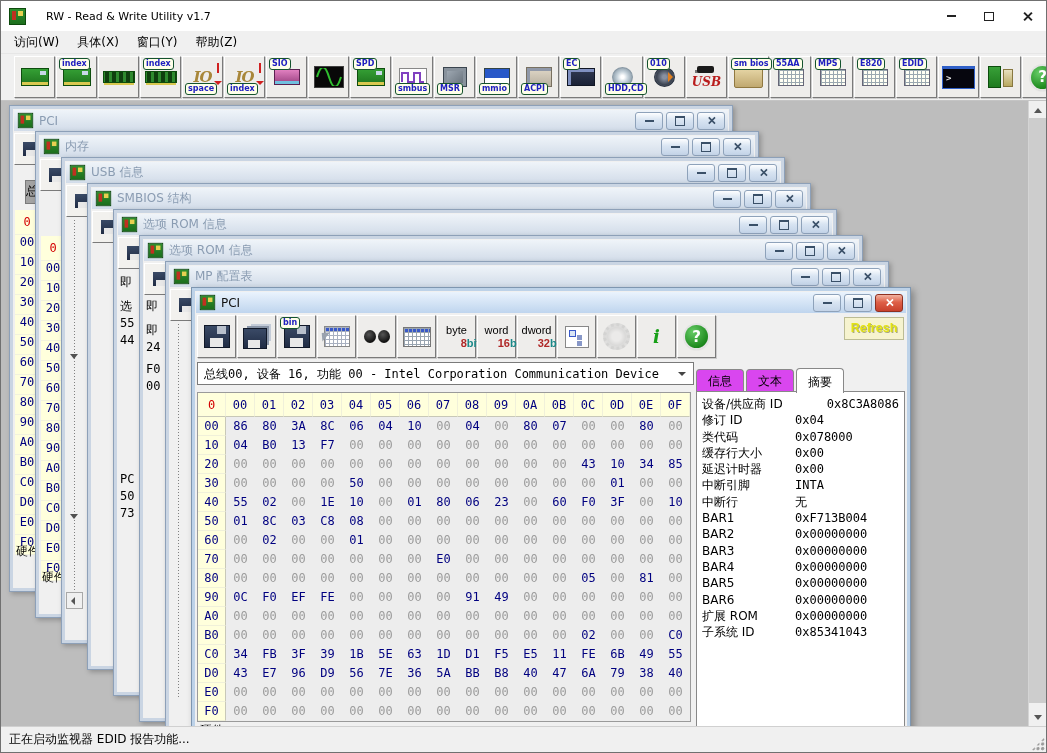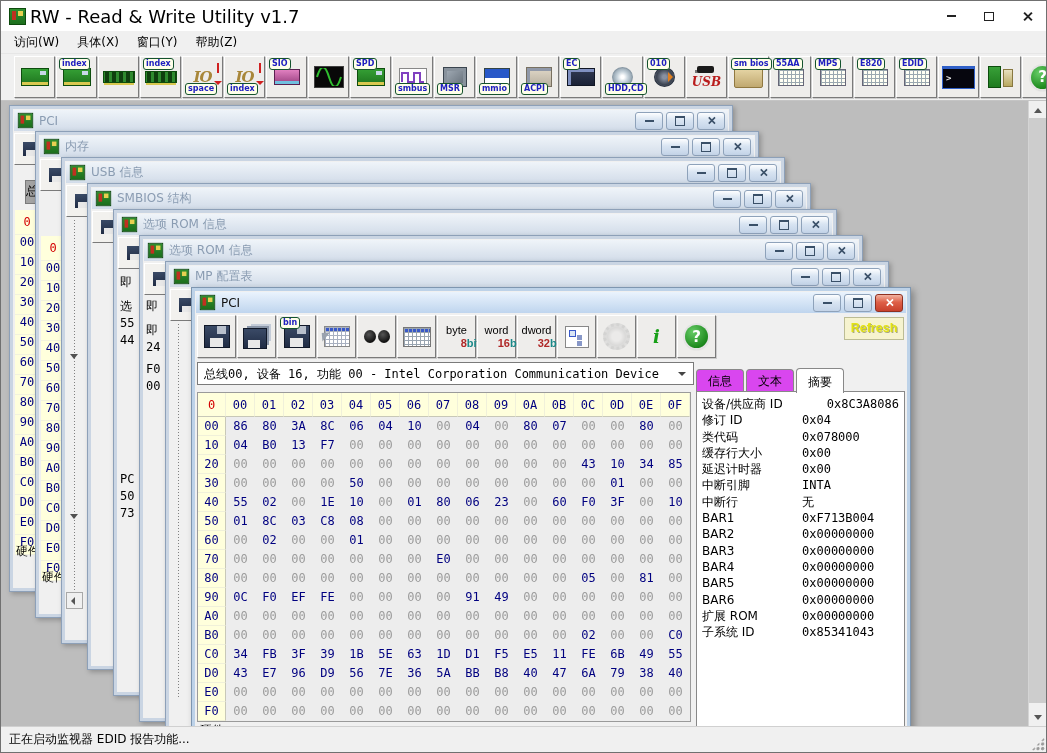--- a/index.html
+++ b/index.html
@@ -1,20 +1,20 @@
 <!DOCTYPE html>
 <html><head>
 <meta charset="utf-8">
 <style>
   html,body{margin:0;padding:0;background:#D8D8D8;font-family:"DejaVu Sans",sans-serif;}
   .main-window{position:relative;width:1045px;height:751px;border:1px solid #707070;background:#F0F0F0;overflow:hidden;}
 
   
   .titlebar{height:30px;background:#FFFFFF;display:flex;align-items:center;padding-left:8px;}
-  .title-text{font-size:18px;color:#000;margin-left:4px;}
+  .title-text{font-size:11px;color:#000;margin-left:20px;}
   .wbtns{margin-left:auto;display:flex;height:30px;}
   .wbtn{width:38px;height:30px;display:flex;align-items:center;justify-content:center;color:#222;}
   .app-icon{width:15px;height:15px;background:linear-gradient(#2F8F2F,#1C6E1C);border:1px solid #0C4A0C;position:relative;flex:none;}
   .app-icon::after{content:"";position:absolute;left:2px;top:2px;width:4px;height:9px;background:#C03020;}
   .app-icon::before{content:"";position:absolute;right:2px;top:2px;width:5px;height:5px;background:#E8D050;}
 
   
   .g-min{width:9px;height:2px;background:currentColor;}
   .g-rest{width:8px;height:7px;border:1px solid currentColor;border-top-width:2px;}
   .g-close{position:relative;width:11px;height:11px;}
@@ -119,21 +119,21 @@
   .hx.lab{border-right:1px solid #C8C8B8;}
   .hx.corner{color:#D40000;}
   .hx.val{color:#000080;}
   .hx.val.zero{color:#9C9C9C;}
 
   .rtabs{position:absolute;left:504px;top:81px;height:23px;display:flex;align-items:flex-end;}
   .rtab{padding:3px 11px 2px;background:#d946ef;border:1px solid #888;border-bottom:none;border-radius:4px 4px 0 0;font-size:12px;margin-right:2px;color:#000;position:relative;}
   .rtab.active{background:#FFF;padding-top:5px;z-index:5;top:1px;}
   .rbody{position:absolute;left:504px;top:103px;width:209px;height:344px;background:#FFF;border:1px solid #888;padding-top:4px;box-sizing:border-box;z-index:4;}
   .rrow{position:relative;height:16.3px;line-height:16.3px;padding:0 5px;font-size:12px;color:#000;white-space:nowrap;}
-  .rvalue{position:absolute;left:105px;top:0;font-family:"DejaVu Sans Mono",monospace;}
+  .rvalue{position:absolute;left:98px;top:0;font-family:"DejaVu Sans Mono",monospace;}
   .rvalue.right{left:auto;right:5px;}
   .ffooter{position:absolute;left:8px;top:434px;height:6px;overflow:hidden;font-size:12px;color:#000;}
 
   
   .vscroll{position:absolute;right:0;top:0;width:17px;height:625px;background:#F0F0F0;border-left:1px solid #D4D4D4;z-index:50;}
   .varrow{position:absolute;left:0;width:17px;height:17px;display:flex;align-items:center;justify-content:center;}
   .varrow.up{top:0;} .varrow.down{bottom:0;}
   .tri-up{border:4px solid transparent;border-bottom:5px solid #555;margin-top:-3px;}
   .tri-down{border:4px solid transparent;border-top:5px solid #555;margin-bottom:-3px;}
   .vthumb{position:absolute;left:0;top:17px;width:17px;height:585px;background:#CDCDCD;}

